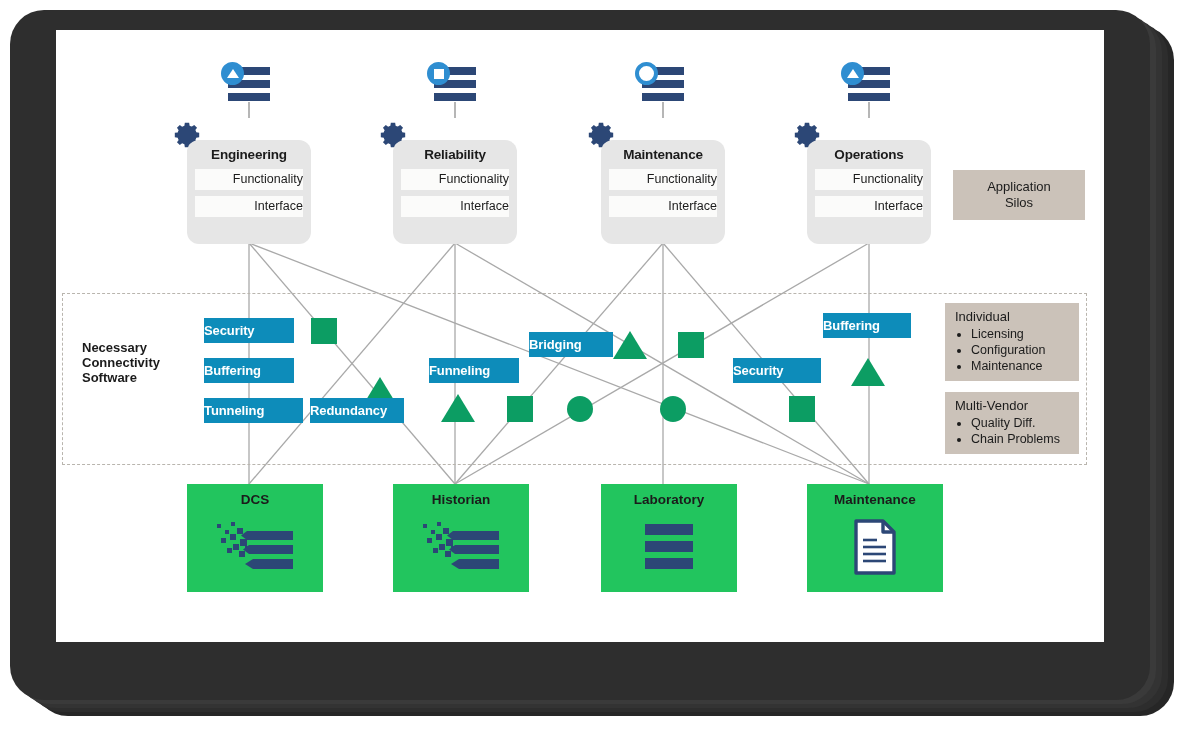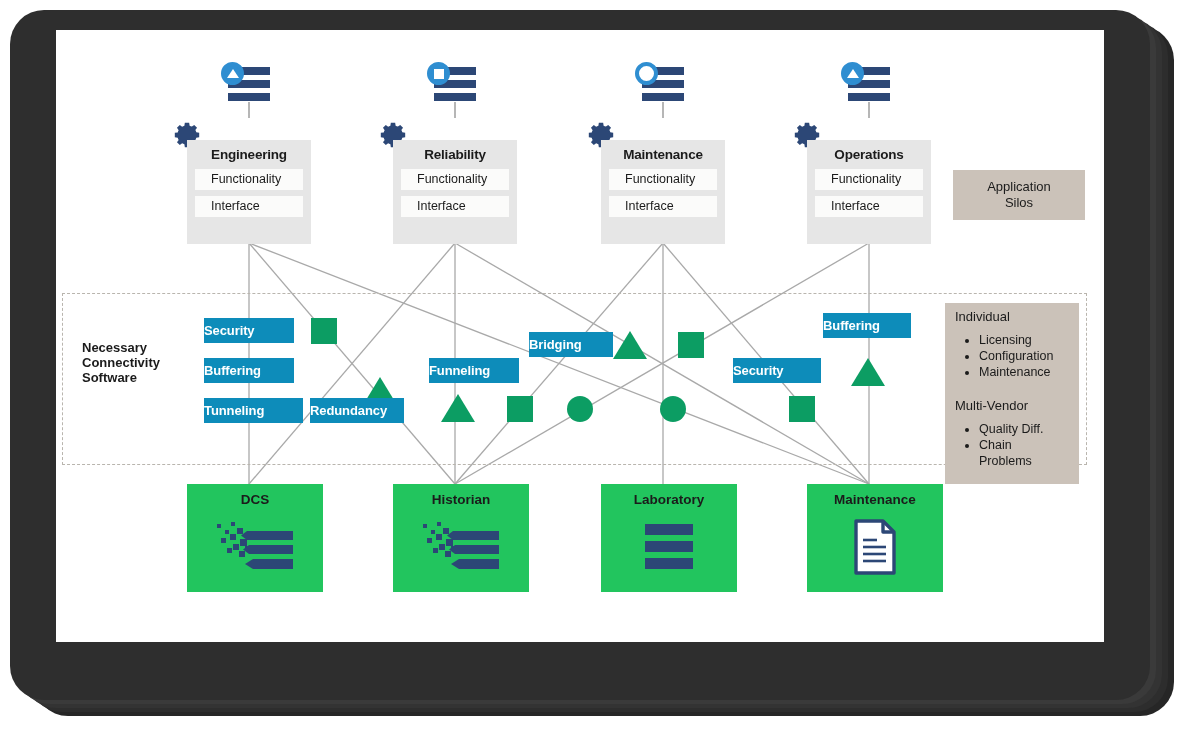--- a/index.html
+++ b/index.html
@@ -50,36 +50,37 @@
   }
 
   
   .silo {
     position: absolute;
     width: 124px;
     height: 104px;
     background: #e6e6e6;
     box-sizing: border-box;
     padding-top: 7px;
+    border-radius: 12px;
   }
   .silo-title {
     text-align: center;
     font-size: 13.5px;
     font-weight: bold;
     color: #1b1b1b;
     letter-spacing: -0.2px;
     margin-bottom: 7px;
   }
   .silo-sub {
     margin: 0 8px 6px 8px;
     background: #fbfbfa;
-    text-align: left;
+    text-align: right;
     font-size: 12.5px;
     color: #1b1b1b;
-    padding: 3px 0 4px 16px;
+    padding: 3px 0 4px 0;
   }
 
   
   .appicon {
     position: absolute;
     width: 56px;
     height: 46px;
   }
   .appicon .bar {
     position: absolute;
@@ -160,21 +161,21 @@
     position: absolute;
     background: #cbc2b9;
     box-sizing: border-box;
     padding: 6px 10px 7px 10px;
   }
   .legend-title {
     font-size: 13px;
     color: #1b1b1b;
     margin-bottom: 2px;
   }
-  .legend ul { margin: 8px; padding-left: 16px; }
+  .legend ul { margin: 0; padding-left: 16px; }
   .legend li { font-size: 12.5px; color: #1b1b1b; line-height: 16px; }
 
   #silos-legend {
     left: 953px; top: 170px; width: 132px; height: 50px;
     display: flex; align-items: center; justify-content: center;
     text-align: center; font-size: 13px; color: #1b1b1b; line-height: 16px;
     padding: 0;
   }
 
   

